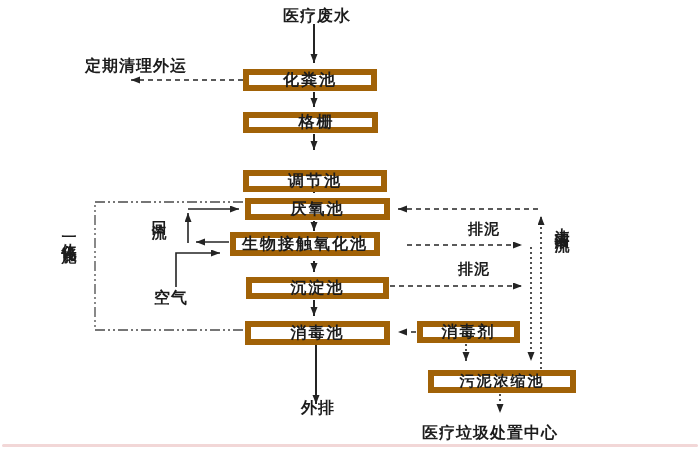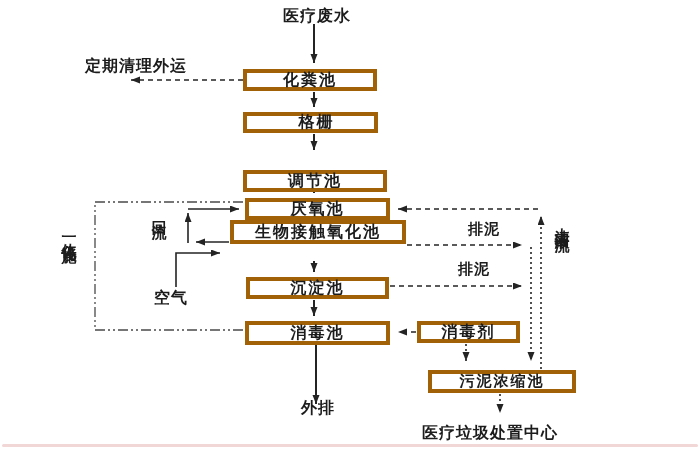--- a/index.html
+++ b/index.html
@@ -2,37 +2,37 @@
 <html><head>
 <meta charset="utf-8">
 <style>
   html,body{margin:0;padding:0;background:#ffffff;}
   #canvas{
     position:relative;width:700px;height:450px;background:#ffffff;overflow:hidden;
     font-family:"DejaVu Sans","Liberation Sans",sans-serif;color:#1c1c1c;
   }
   #wires{position:absolute;left:0;top:0;width:700px;height:450px;pointer-events:none;}
   .node{
-    position:absolute;box-sizing:border-box;border:4px solid #a16207;background:#ffffff;
+    position:absolute;box-sizing:border-box;border:6px solid #a16207;background:#ffffff;
     display:flex;align-items:center;justify-content:center;
     font-size:16px;font-weight:bold;letter-spacing:2px;white-space:nowrap;
   }
   .lbl{
     position:absolute;font-size:16px;font-weight:bold;letter-spacing:1px;white-space:nowrap;
   }
   .vlbl{
     position:absolute;font-size:15px;font-weight:bold;
     writing-mode:vertical-rl;text-orientation:upright;letter-spacing:2px;line-height:18px;
   }
   
   #n-septic        {left:243px;top:69px; width:134px;height:22px;}
   #n-screen        {left:243px;top:112px;width:135px;height:21px;padding-left:12px;}
   #n-regulating    {left:243px;top:170px;width:144px;height:22px;}
   #n-anaerobic     {left:245px;top:198px;width:145px;height:22px;}
-  #n-biocontact    {left:230px;top:220px;width:176px;height:24px;}
+  #n-biocontact    {left:230px;top:232px;width:150px;height:24px;}
   #n-sedimentation {left:246px;top:277px;width:143px;height:22px;}
   #n-disinfection  {left:245px;top:321px;width:145px;height:24px;}
   #n-disinfectant  {left:417px;top:321px;width:103px;height:22px;}
   #n-thickening    {left:428px;top:370px;width:148px;height:23px;font-size:15px;}
   
   #t-source   {left:267px;top:6px;  width:100px;text-align:center;}
   #t-periodic {left:85px; top:56px; font-size:16px;}
   #t-air      {left:154px;top:288px;}
   #t-sludge1  {left:468px;top:220px;font-size:15px;}
   #t-sludge2  {left:458px;top:260px;font-size:15px;}

